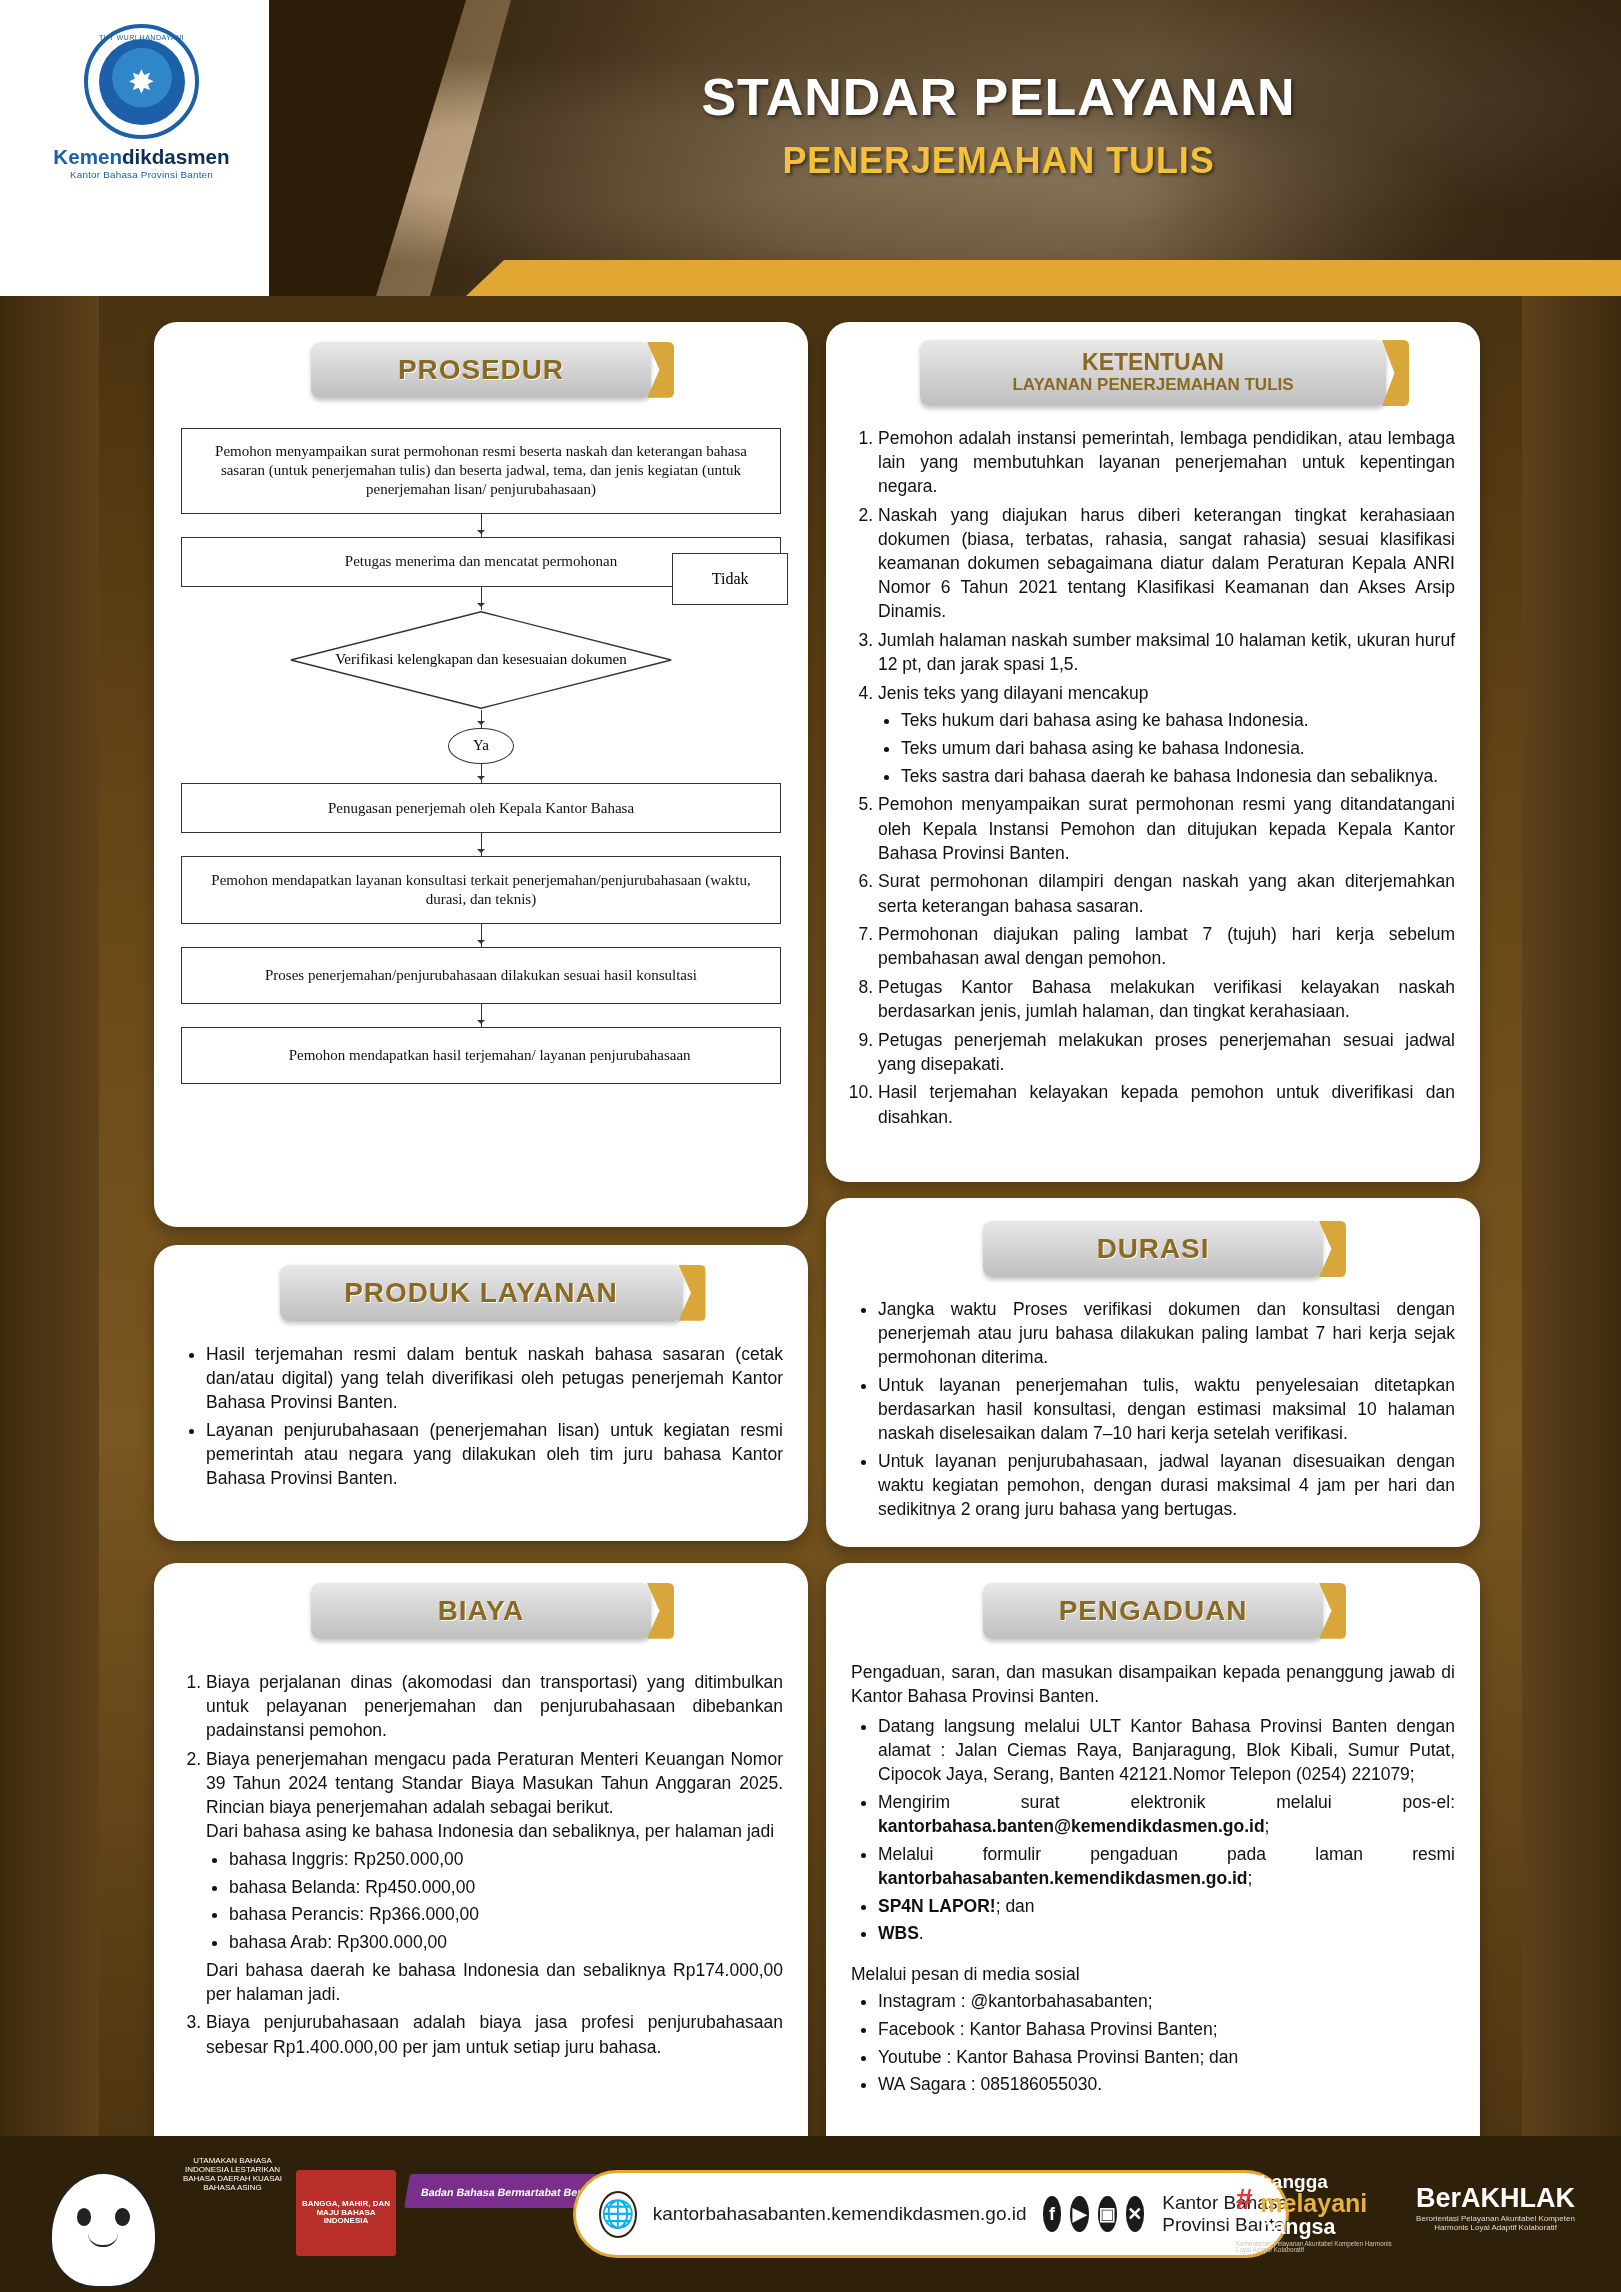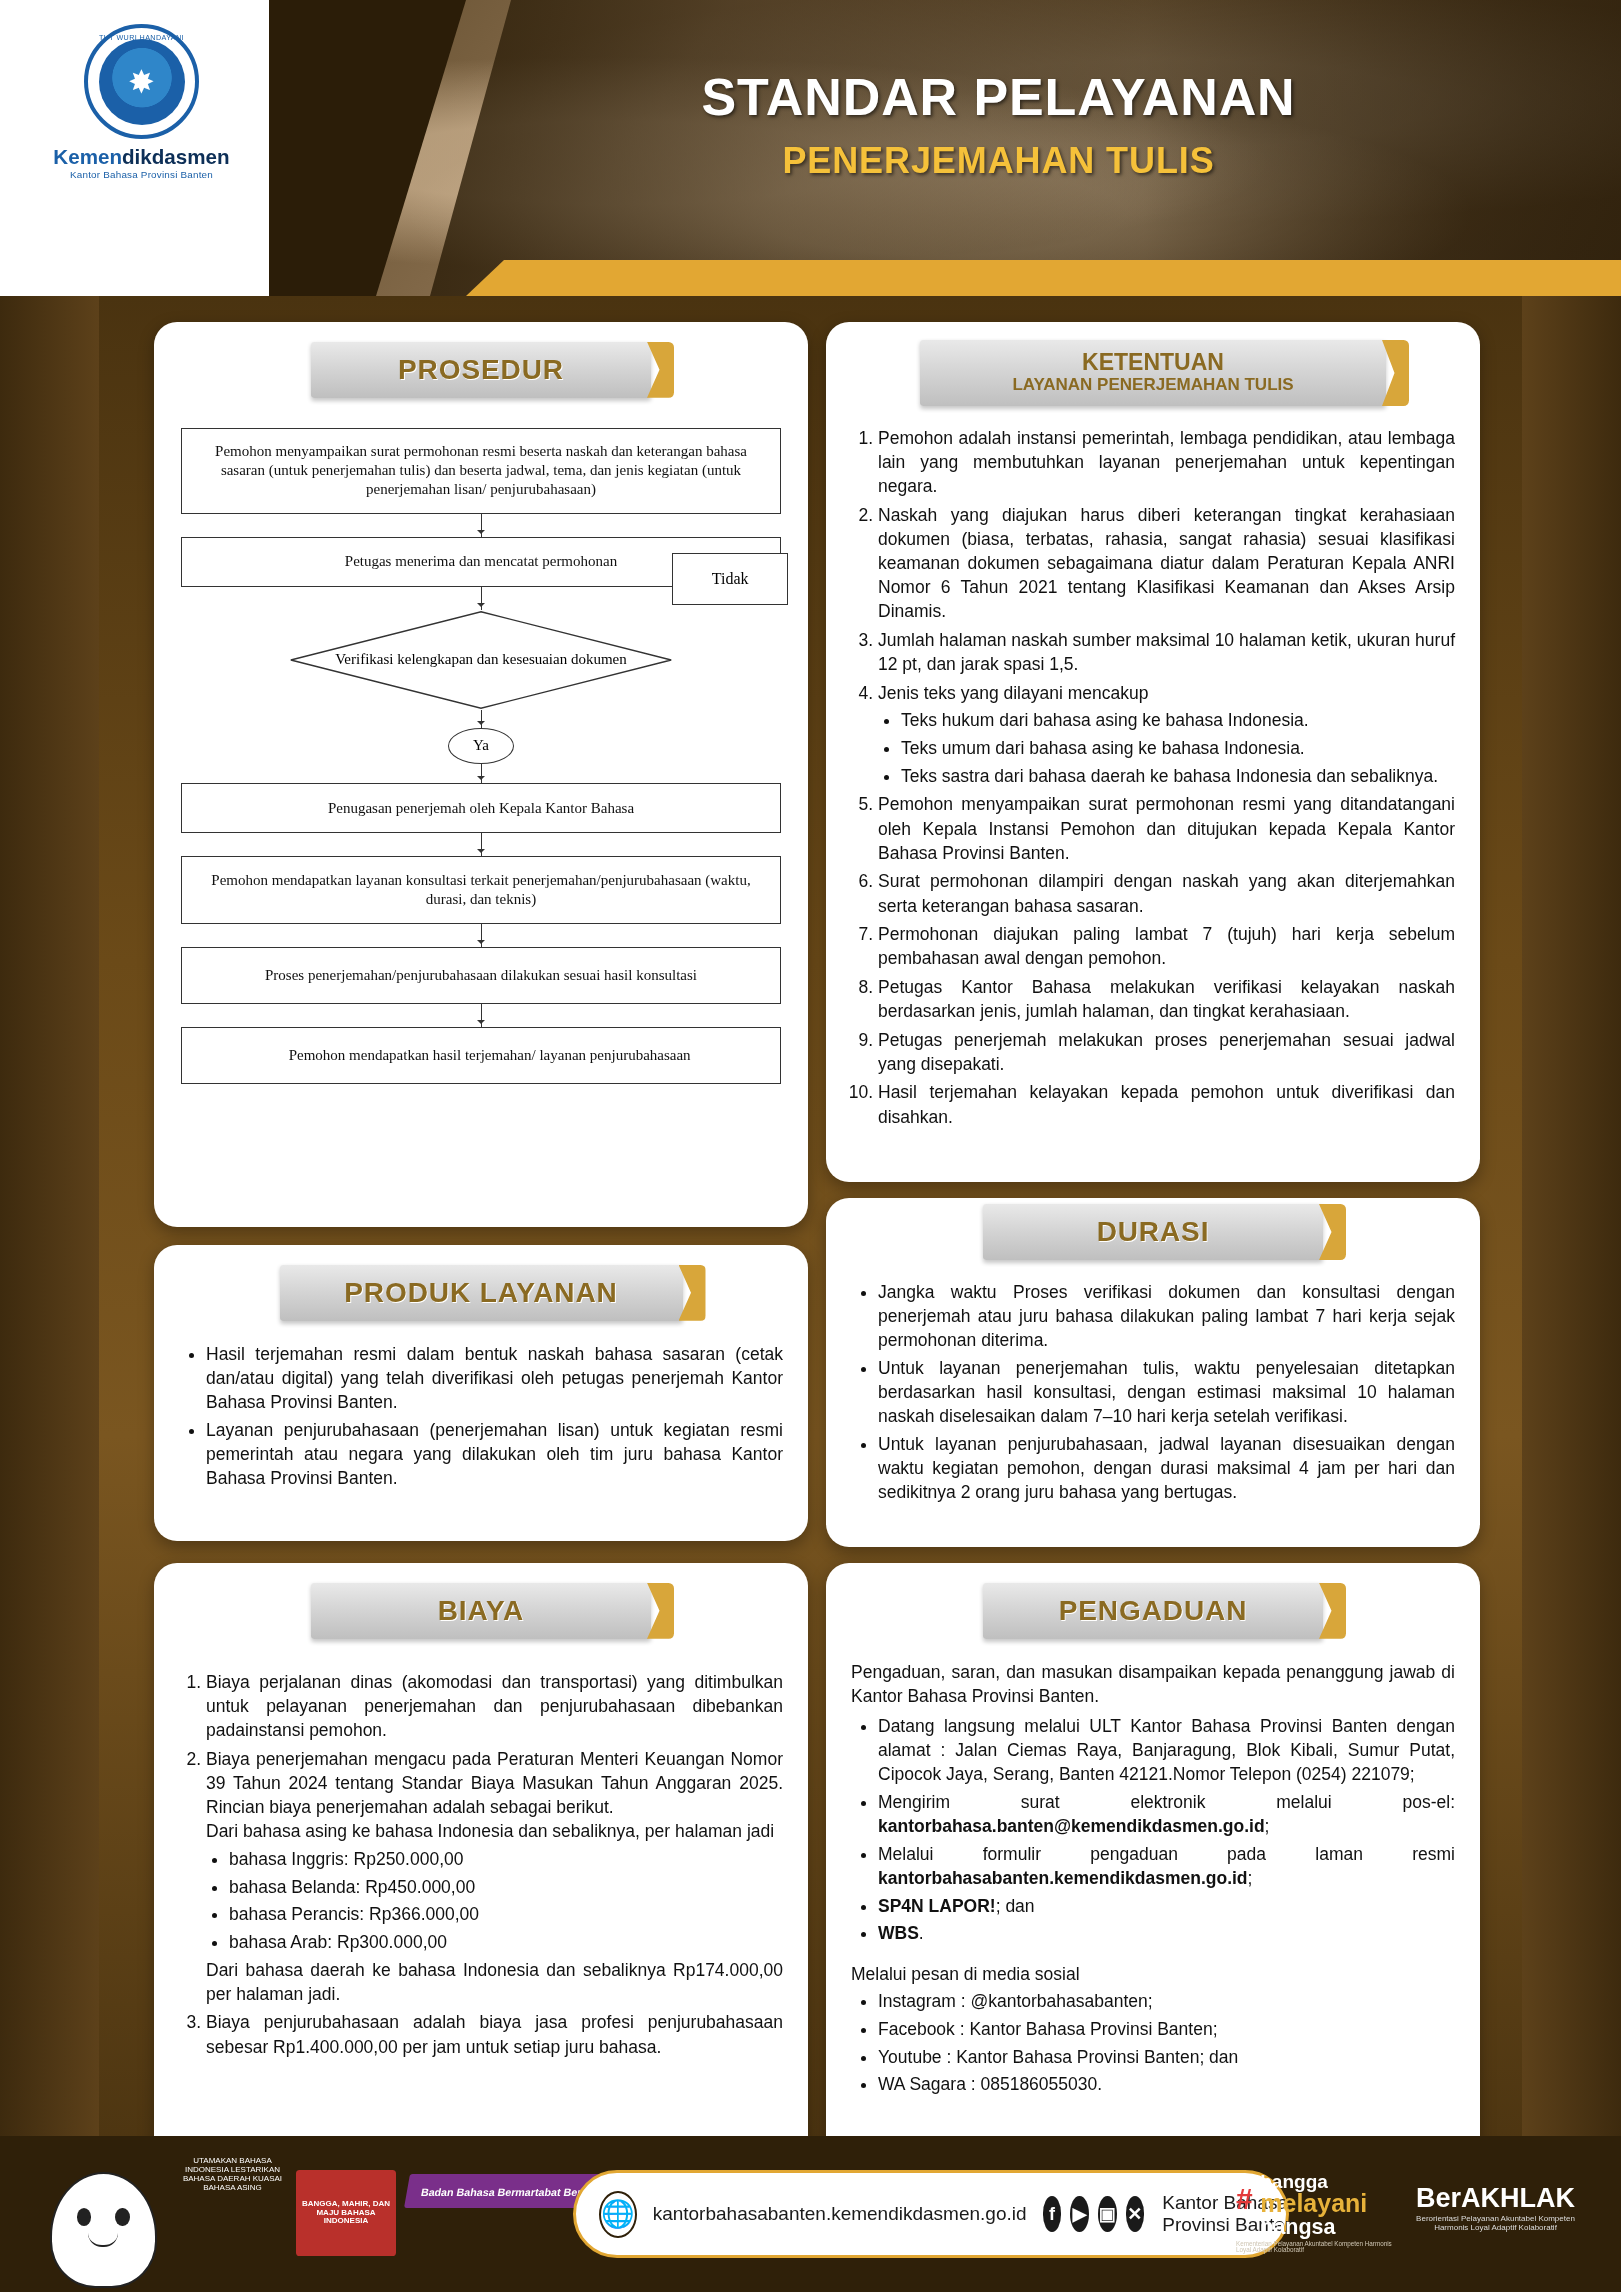--- a/index.html
+++ b/index.html
@@ -112,21 +112,21 @@
     position:absolute;
     background:#ffffff;
     border-radius:23px;
     box-shadow:0 5.4px 16px rgba(0,0,0,.30);
   }
   .ribbon {
     position:relative;
     margin:0 auto;
     width:340px; height:56px;
     background:linear-gradient(180deg,#e9e9e9 0%,#d4d4d4 48%,#bfbfbf 100%);
-    border-radius:3px;
+    border-radius:9px;
     display:flex; align-items:center; justify-content:center;
     box-shadow:0 2.7px 4.5px rgba(0,0,0,.22);
   }
   .ribbon span {
     font-size:28px; font-weight:bold; color:#8a6a22; letter-spacing:0.9px;
     text-shadow:0.9px 0.9px 0 #ffffff;
   }
   .ribbon:after {
     content:""; position:absolute; right:-23px; top:0;
     width:27px; height:56px; background:#d8a63a;
@@ -317,21 +317,21 @@
       </li>
       <li>Pemohon menyampaikan surat permohonan resmi yang ditandatangani oleh Kepala Instansi Pemohon dan ditujukan kepada Kepala Kantor Bahasa Provinsi Banten.</li>
       <li>Surat permohonan dilampiri dengan naskah yang akan diterjemahkan serta keterangan bahasa sasaran.</li>
       <li>Permohonan diajukan paling lambat 7 (tujuh) hari kerja sebelum pembahasan awal dengan pemohon.</li>
       <li>Petugas Kantor Bahasa melakukan verifikasi kelayakan naskah berdasarkan jenis, jumlah halaman, dan tingkat kerahasiaan.</li>
       <li>Petugas penerjemah melakukan proses penerjemahan sesuai jadwal yang disepakati.</li>
       <li>Hasil terjemahan kelayakan kepada pemohon untuk diverifikasi dan disahkan.</li>
     </ol>
   </div>
 
-  <div class="card" style="left:826px; top:1198px; width:654px; height:349px; padding:6px 25px;">
+  <div class="card" style="left:826px; top:1198px; width:654px; height:349px; padding:23px 25px;">
     <div class="ribbon">
       <span>DURASI</span>
     </div>
     <ul class="dot body-text" style="margin-top:19.7px; padding-left:27px;">
       <li>Jangka waktu Proses verifikasi dokumen dan konsultasi dengan penerjemah atau juru bahasa dilakukan paling lambat 7 hari kerja sejak permohonan diterima.</li>
       <li>Untuk layanan penerjemahan tulis, waktu penyelesaian ditetapkan berdasarkan hasil konsultasi, dengan estimasi maksimal 10 halaman naskah diselesaikan dalam 7–10 hari kerja setelah verifikasi.</li>
       <li>Untuk layanan penjurubahasaan, jadwal layanan disesuaikan dengan waktu kegiatan pemohon, dengan durasi maksimal 4 jam per hari dan sedikitnya 2 orang juru bahasa yang bertugas.</li>
     </ul>
   </div>
 

